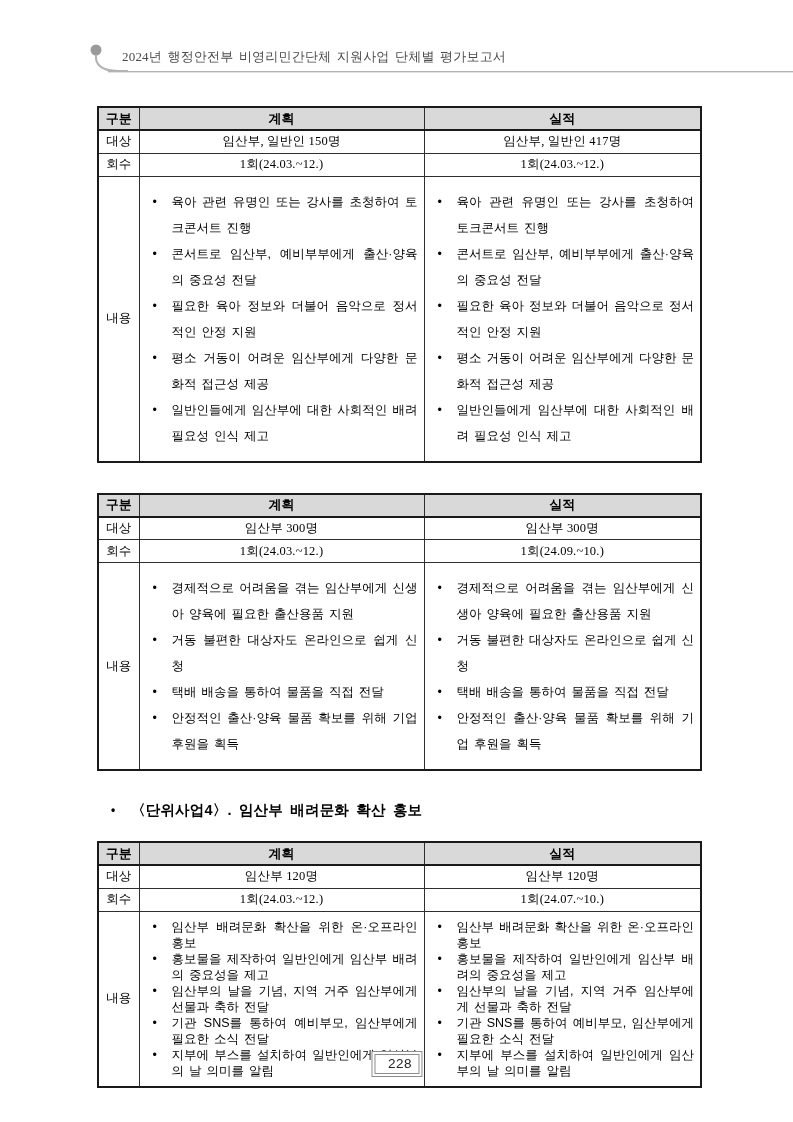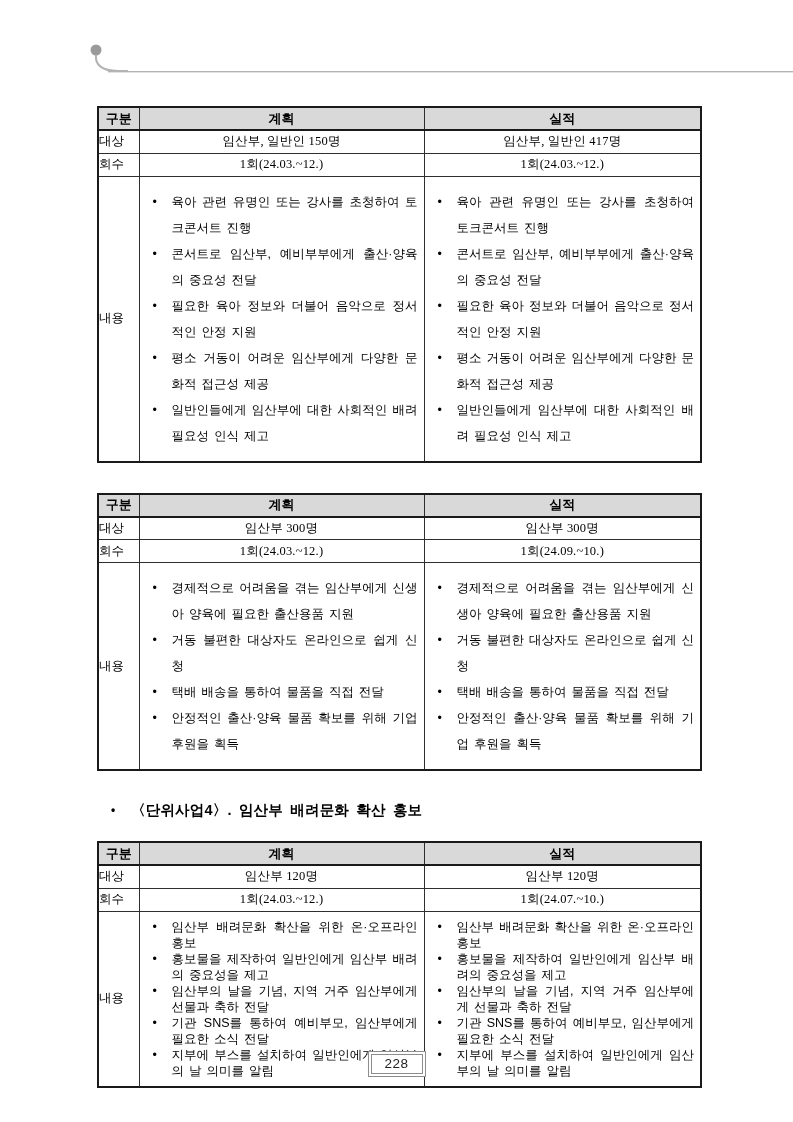--- a/index.html
+++ b/index.html
@@ -42,52 +42,53 @@
   table.tbl {
     width:603px; table-layout:fixed; border-collapse:collapse;
     border:2px solid #1a1a1a;
     font-size:12.5px; color:#000;
   }
   .tbl th, .tbl td { border:1px solid #2e2e2e; }
   .tbl th {
     background:#d9d9d9; font-weight:bold; font-size:13px;
     height:23px; border-bottom:2px solid #1a1a1a;
   }
-  .tbl td.rowlabel { height:23px; }
+  .tbl td.rowlabel { text-align:center; height:23px; }
   .tbl td.cval { text-align:center; height:23px; letter-spacing:0.2px;font-family:Liberation Serif, serif; }
   .tbl td.contentcell { vertical-align:middle; }
   ul.bullets { list-style:none; padding:12px 6px 12px 0; }
   ul.bullets li {
     position:relative; padding-left:32px;
     text-align:justify; text-justify:inter-word;
     line-height:26px; word-spacing:1.5px;
   }
   ul.bullets li::before { content:"\2022"; position:absolute; left:13px; }
   .tight ul.bullets { padding:7px 6px 7px 0; }
   .tight ul.bullets li { line-height:16px; }
 
   
   .page-num-box {
     position:absolute; top:1051px; left:50%; transform:translateX(-50%);
     border:4px double #8c8c8c; background:#fff;
-    padding:1px 13px 2px 13px;
+    padding:1px 6px 2px 13px;
     font-size:13.5px; color:#222; letter-spacing:0.5px;
   }
 </style>
 </head>
 <body>
 
 <div class="page">
 
   <div class="doc-header">
     <svg class="deco-svg" width="42" height="32" viewBox="0 0 42 32">
       <circle cx="10" cy="7" r="5.5" fill="#9a9a9a"></circle>
       <path d="M10 12 C 9 21, 15 28, 32 28 L 42 28" fill="none" stroke="#b3b3b3" stroke-width="2"></path>
     </svg>
     <div class="header-rule"></div>
+    <div class="doc-header-text">2024년 행정안전부 비영리민간단체 지원사업 단체별 평가보고서</div>
   </div>
 
   <div class="content">
 
     <div class="section">
       <table class="tbl">
         <colgroup>
             <col style="width:41px">
             <col style="width:285px">
             <col style="width:277px">

